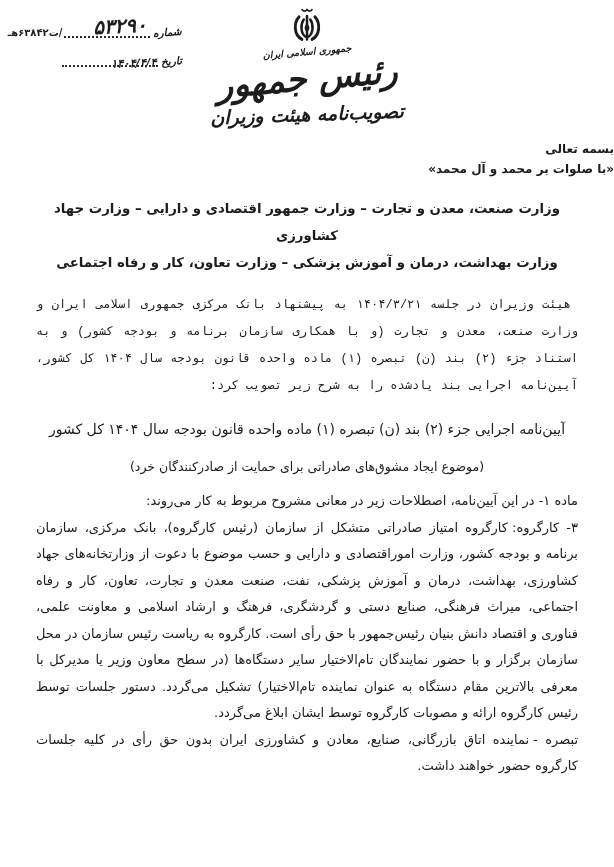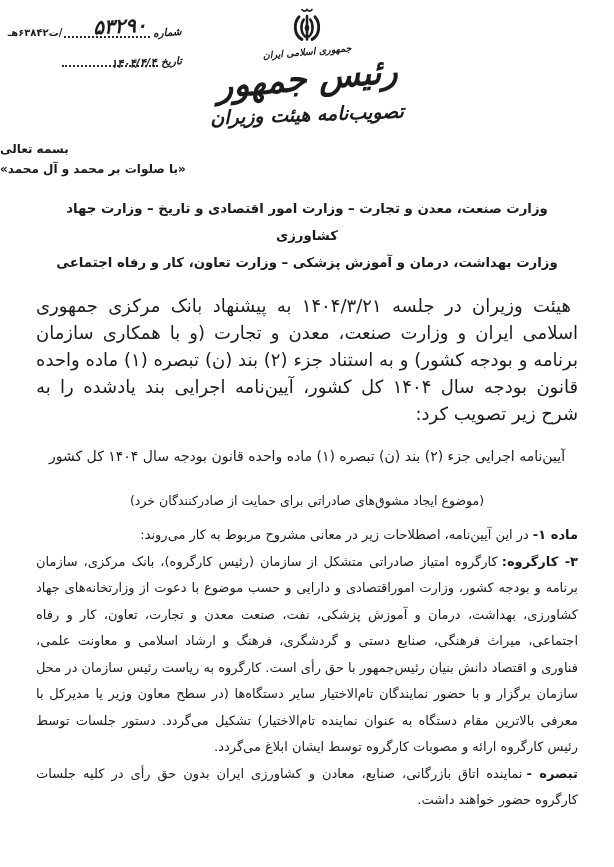--- a/index.html
+++ b/index.html
@@ -28,37 +28,37 @@
 
   
   .letterhead { padding-top: 5px; text-align: center; }
   .emblem { width: 36px; height: 40px; margin: 0 auto; }
   .emblem svg { display: block; width: 36px; height: 40px; }
   .country { font-size: 9.5px; font-weight: bold; font-style: italic; margin-top: 1px; transform: rotate(-5deg); }
   .office { font-size: 34px; font-weight: bold; font-style: italic; line-height: 1.15; margin-top: 2px; transform: rotate(-5deg); }
   .doctype { font-size: 19px; font-weight: bold; font-style: italic; margin-top: 5px; transform: rotate(-2deg); }
 
   
-  .invocation { margin-top: 14px; text-align: left; font-weight: bold; font-size: 12px; line-height: 20px; }
+  .invocation { margin-top: 14px; text-align: right; font-weight: bold; font-size: 12px; line-height: 20px; }
 
   
   .addressees { margin: 16px 36px 0; text-align: center; font-weight: bold; font-size: 13.3px; line-height: 27px; }
 
   
-  .preamble { margin: 16px 36px 0; font-size: 18px; line-height: 27px; text-align: justify; text-indent: 7px; }
+  .preamble { margin: 16px 36px 0; font-size: 12px; line-height: 27px; text-align: justify; text-indent: 7px; font-family: Liberation Mono, monospace; }
 
   
   .decree-title { margin: 18px 36px 0; text-align: center; font-weight: normal; }
   .title-main { font-size: 14px; line-height: 22px; }
-  .title-sub { font-size: 12.5px; line-height: 17px; margin-top: 25px; }
+  .title-sub { font-size: 12.5px; line-height: 17px; margin-top: 18px; }
 
   
   .articles { margin: 13px 36px 0; font-size: 13px; line-height: 26.5px; text-align: justify; }
   .article { margin: 0; }
-  .lbl { font-weight: bold; margin-left: 4px; }
+  .lbl { font-weight: normal; margin-left: 4px; }
 </style>
 </head>
 <body>
 
 <div class="page">
 
   <div class="stamp">
     <div class="stamp-row">
       <span class="stamp-label">شماره</span>
       <span class="stamp-line">
@@ -92,21 +92,21 @@
     <div class="office">رئیس جمهور</div>
     <div class="doctype">تصویب‌نامه هیئت وزیران</div>
   </header>
 
   <div class="invocation">
     <div>بسمه تعالی</div>
     <div>«با صلوات بر محمد و آل محمد»</div>
   </div>
 
   <div class="addressees">
-    <div>وزارت صنعت، معدن و تجارت – وزارت امور اقتصادی و تاریخ – وزارت جهاد کشاورزی</div>
+    <div>وزارت صنعت، معدن و تجارت – وزارت جمهور اقتصادی و دارایی – وزارت جهاد کشاورزی</div>
     <div>وزارت بهداشت، درمان و آموزش پزشکی – وزارت تعاون، کار و رفاه اجتماعی</div>
   </div>
 
   <p class="preamble">هیئت وزیران در جلسه ۱۴۰۴/۳/۲۱ به پیشنهاد بانک مرکزی جمهوری اسلامی ایران و وزارت صنعت، معدن و تجارت (و با همکاری سازمان برنامه و بودجه کشور) و به استناد جزء (۲) بند (ن) تبصره (۱) ماده واحده قانون بودجه سال ۱۴۰۴ کل کشور، آیین‌نامه اجرایی بند یادشده را به شرح زیر تصویب کرد:</p>
 
   <div class="decree-title">
     <div class="title-main">آیین‌نامه اجرایی جزء (۲) بند (ن) تبصره (۱) ماده واحده قانون بودجه سال ۱۴۰۴ کل کشور</div>
     <div class="title-sub">(موضوع ایجاد مشوق‌های صادراتی برای حمایت از صادرکنندگان خرد)</div>
   </div>
 

